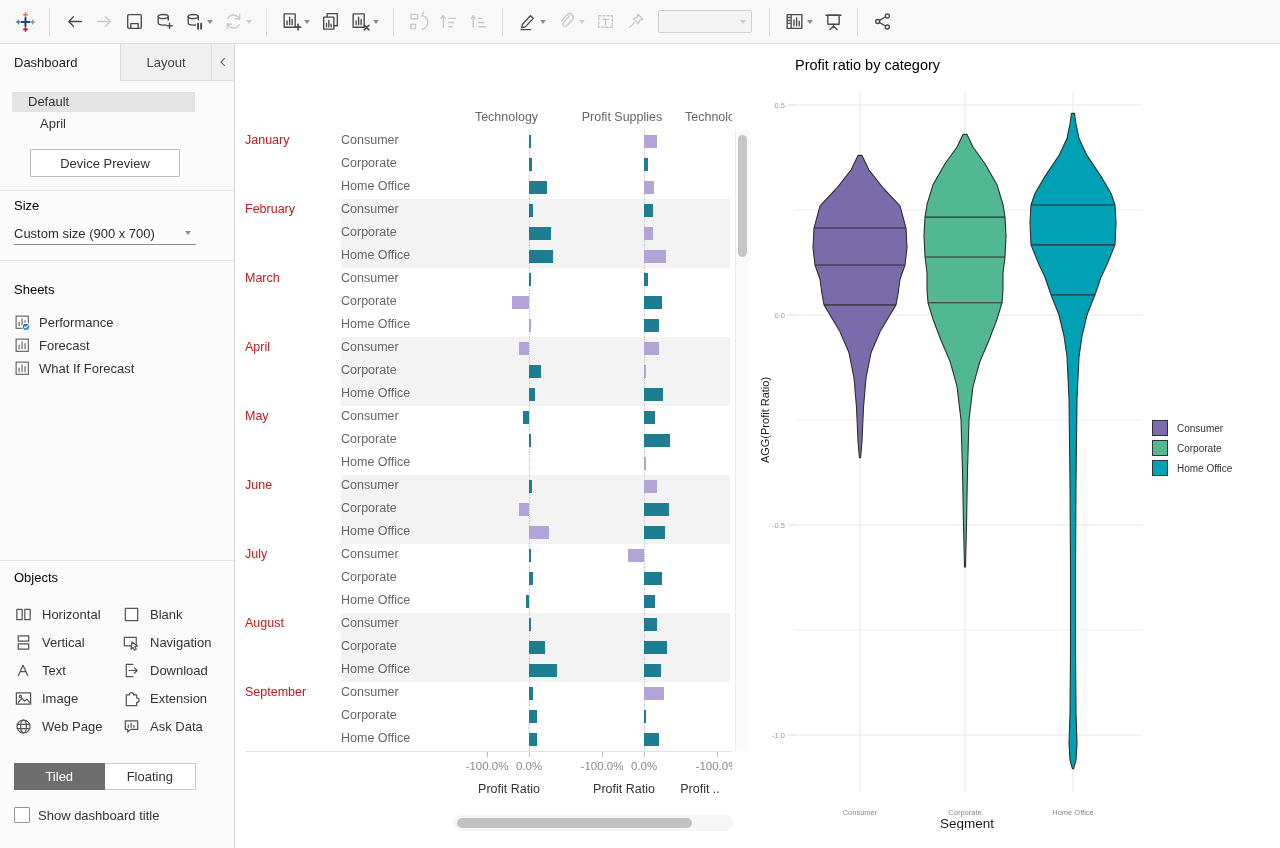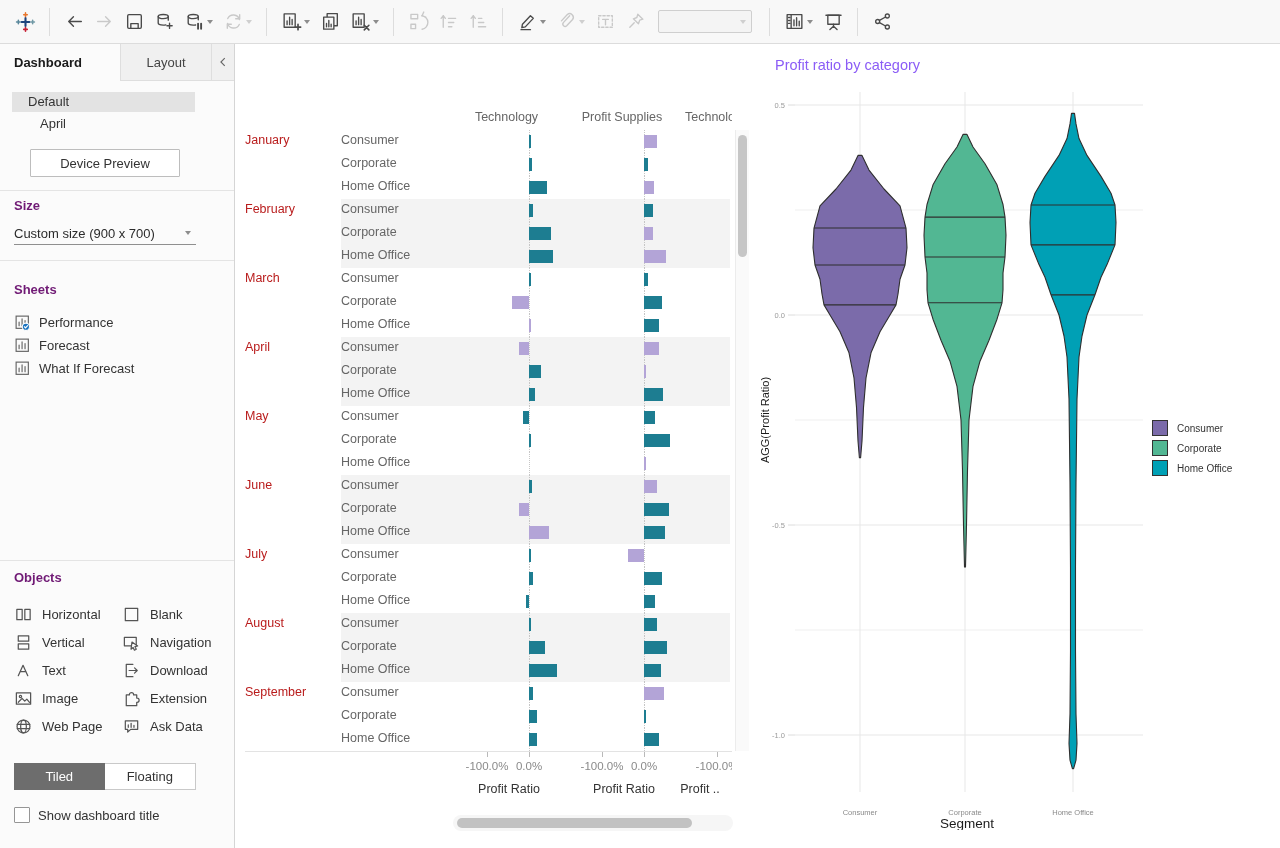--- a/index.html
+++ b/index.html
@@ -13,30 +13,30 @@
   .caret{width:0;height:0;border-left:3.5px solid transparent;border-right:3.5px solid transparent;
     border-top:4px solid #8d8d8d;margin:0 5px 0 -2px;flex:0 0 auto}
   .caret.dis{border-top-color:#cfcfcf}
   .tb-select{width:92px;height:21px;border:1px solid #cfcfcf;background:#f4f4f4;border-radius:2px;
     display:flex;align-items:center;justify-content:flex-end;margin:0 8px;flex:0 0 auto}
   
   .sidebar{position:absolute;left:0;top:44px;width:235px;height:804px;background:#fbfbfb;
     border-right:1px solid #d5d5d5;box-sizing:border-box;font-size:13px}
   .tabs{position:absolute;left:0;top:0;width:234px;height:37px;display:flex}
   .tab{display:flex;align-items:center;padding-left:14px;box-sizing:border-box}
-  .tab.active{width:120px;font-weight:bold;color:#1a1a1a;background:#fbfbfb}
+  .tab.active{width:120px;font-weight:normal;color:#1a1a1a;background:#fbfbfb}
   .tab.idle{width:92px;background:#f0f0f0;border:1px solid #dedede;border-top:none;justify-content:center;padding:0;color:#444}
   .tab-gutter{flex:1;background:#f0f0f0;border-bottom:1px solid #dedede;display:flex;align-items:center;justify-content:center;color:#666}
   .dev{height:20px;line-height:20px;margin:0 39px 2px 12px;padding-left:16px;color:#333}
   .dev.sel{background:#e3e3e3}
   .dev.indent{padding-left:28px}
   .btn-device{position:absolute;left:30px;top:105px;width:148px;height:26px;background:#fff;
     border:1px solid #bdbdbd;border-radius:1px;display:flex;align-items:center;justify-content:center;color:#333}
   .hr{position:absolute;left:0;width:234px;height:1px;background:#e4e4e4}
-  .sec-h{position:absolute;left:14px;font-weight:bold;color:#701a75}
+  .sec-h{position:absolute;left:14px;font-weight:normal;color:#000000}
   .size-dd{position:absolute;left:14px;top:178px;width:182px;height:22px;border-bottom:1px solid #8f8f8f;
     display:flex;align-items:center;justify-content:space-between;color:#2b2b2b}
   .sheet{position:absolute;left:14px;height:20px;display:flex;align-items:center;color:#333}
   .sheet svg{margin-right:8px}
   .obj-grid{position:absolute;left:14px;top:556px;width:206px;display:grid;
     grid-template-columns:108px 98px;grid-auto-rows:28px}
   .obj{display:flex;align-items:center;color:#333}
   .obj svg{margin-right:9px;color:#555;flex:0 0 auto}
   .seg-ctl{position:absolute;left:14px;top:719px;width:182px;height:27px;display:flex;box-sizing:border-box}
   .seg{flex:1;display:flex;align-items:center;justify-content:center;box-sizing:border-box}
@@ -58,21 +58,21 @@
   .zline{position:absolute;left:80px;top:0;height:23px;border-left:1px dotted #c6c6c6}
   .bar{position:absolute;top:5px;height:13px}
   .axis-strip{position:absolute;left:10px;top:707px;width:487px;height:60px;border-top:1px solid #e3e3e3;overflow:hidden}
   .tick{position:absolute;top:0;height:5px;border-left:1px solid #b9b9b9}
   .alab{position:absolute;top:8px;font-size:11.5px;color:#8a8a8a;transform:translateX(-50%);white-space:nowrap}
   .atitle{position:absolute;top:30px;font-size:12.5px;color:#333;transform:translateX(-50%);white-space:nowrap}
   .hscroll{position:absolute;left:218px;top:771px;width:280px;height:16px;background:#f6f6f6;border-radius:8px}
   .hthumb{position:absolute;left:4px;top:3px;width:235px;height:10px;background:#c2c2c2;border-radius:5px}
   .vscroll{position:absolute;left:500px;top:86px;width:13px;height:621px;background:#fafafa;border-left:1px solid #ececec}
   .vthumb{position:absolute;left:2px;top:5px;width:9px;height:122px;background:#c6c6c6;border-radius:5px}
-  .violin-title{position:absolute;left:540px;top:13px;font-size:14.5px;color:#8b5cf6}
+  .violin-title{position:absolute;left:560px;top:13px;font-size:14.5px;color:#000000}
   #violin-svg{position:absolute;left:520px;top:6px}
   .legend{position:absolute;left:917px;top:374px}
   .leg-row{display:flex;align-items:center;height:20px}
   .leg-sw{width:16px;height:16px;border:1.5px solid #333;box-sizing:border-box;flex:0 0 auto}
   .leg-lb{font-size:10px;color:#333;margin-left:9px;white-space:nowrap}
 </style>
 </head>
 <body>
 
 <div class="toolbar" id="toolbar">

